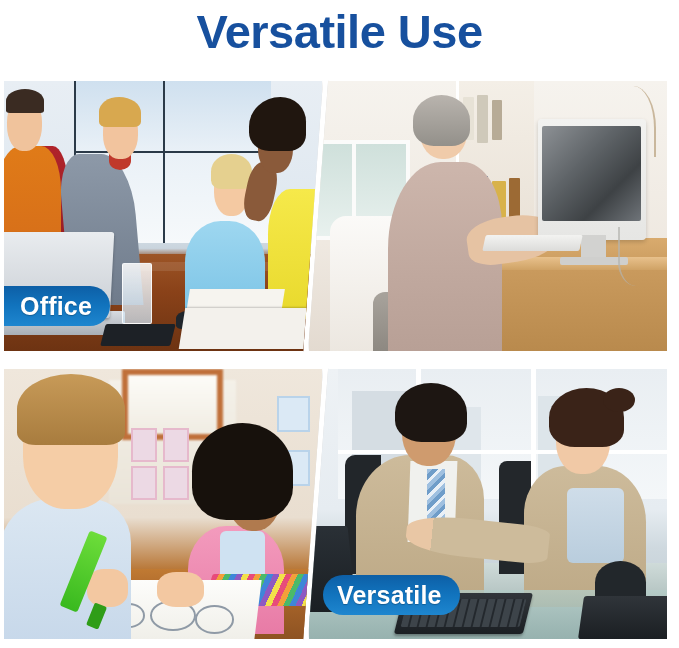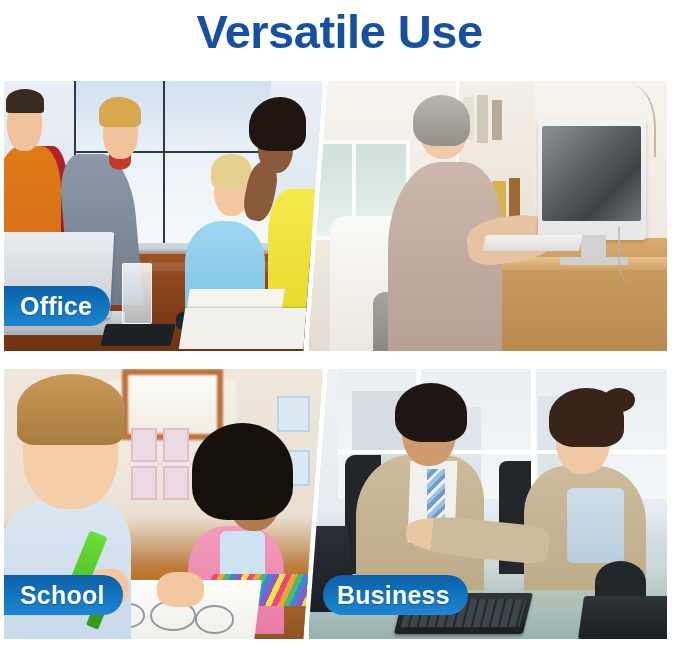--- a/index.html
+++ b/index.html
@@ -370,21 +370,20 @@
           <div class="sh-scribble" style="left:60%;bottom:2%;width:11%;height:9%;"></div>
 
           <div class="sh-boy-body"></div>
           <div class="sh-boy-head"></div>
           <div class="sh-boy-hair"></div>
           <div class="sh-boy-hand"></div>
           <div class="sh-boy-hand2"></div>
           <div class="sh-marker"></div>
           <div class="sh-markertip"></div>
         </div>
-        <div class="badge badge-flatleft badge-school">School</div>
       </div>
 
       <div class="panel panel-right">
         <div class="photo sc-biz">
           <div class="bz-city"></div>
           <div class="bz-bldg" style="left:12%;top:8%;width:20%;height:36%;"></div>
           <div class="bz-bldg" style="left:34%;top:14%;width:14%;height:30%;background:#dfe6eb;"></div>
           <div class="bz-bldg" style="left:64%;top:10%;width:18%;height:34%;background:#dde5ea;"></div>
           <div class="bz-mull" style="left:30%;top:0;width:5px;height:48%;"></div>
           <div class="bz-mull" style="left:62%;top:0;width:5px;height:48%;"></div>
@@ -408,18 +407,18 @@
           <div class="bz-w-arm"></div>
 
           <div class="bz-glass"></div>
           <div class="bz-laptop"></div>
           <div class="bz-keyboard">
             <div class="bz-keys"></div>
           </div>
           <div class="bz-handset"></div>
           <div class="bz-phone"></div>
         </div>
-        <div class="badge badge-pill badge-business">Business</div>
+        <div class="badge badge-pill badge-business">Versatile</div>
       </div>
     </div>
 
   </div>
 </div>
 
 </body></html>

